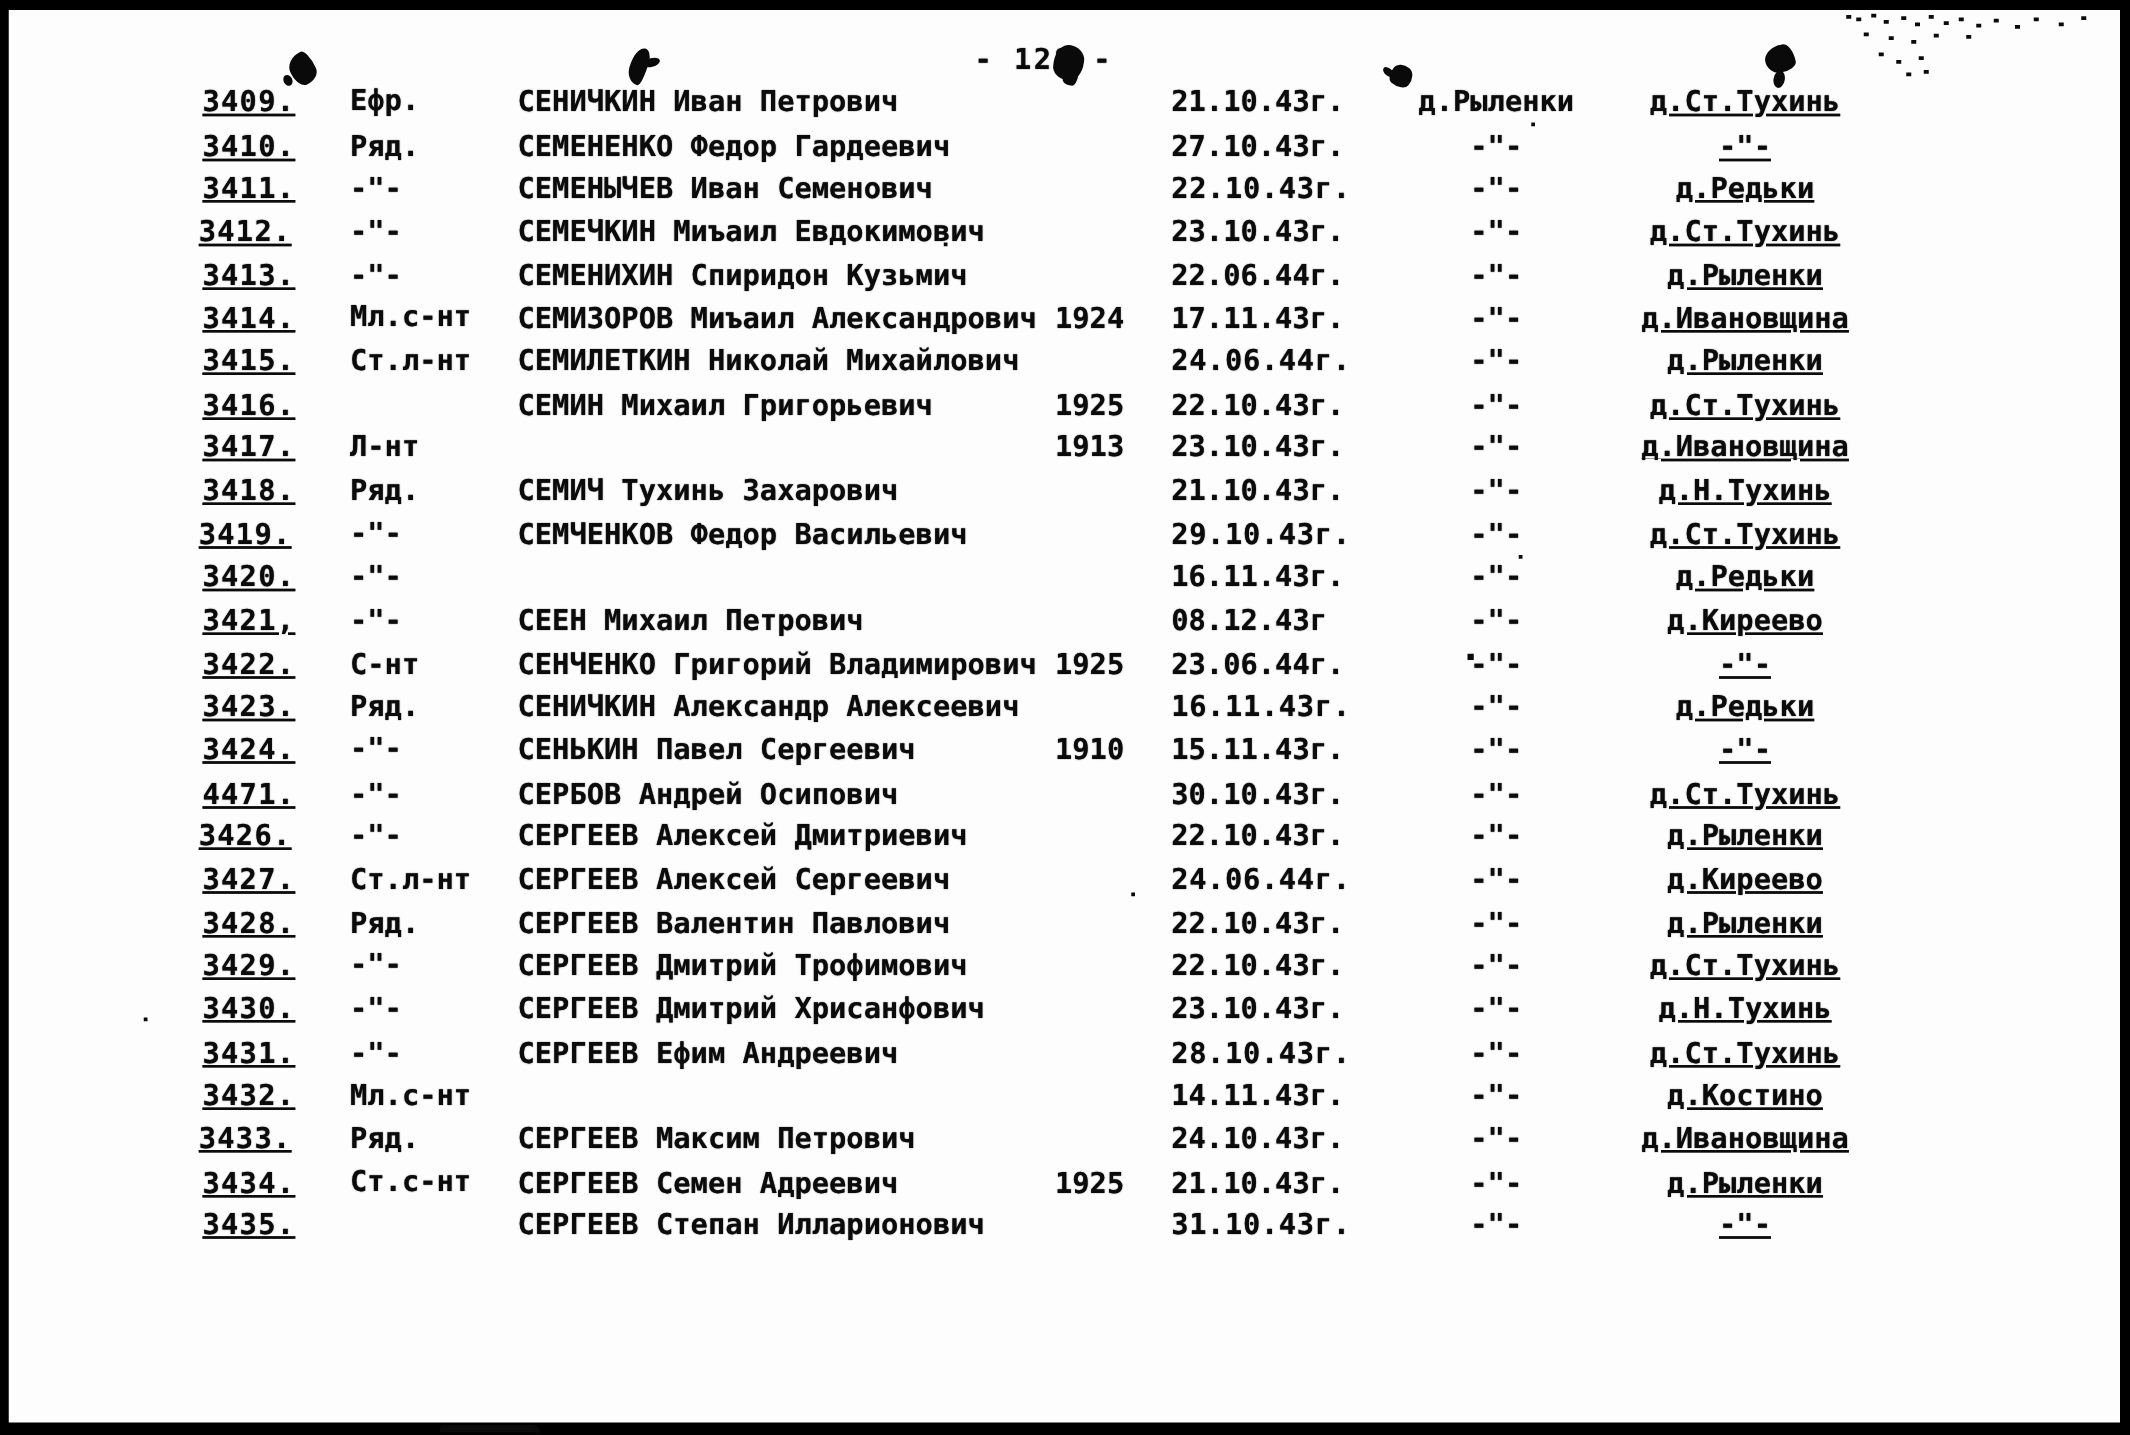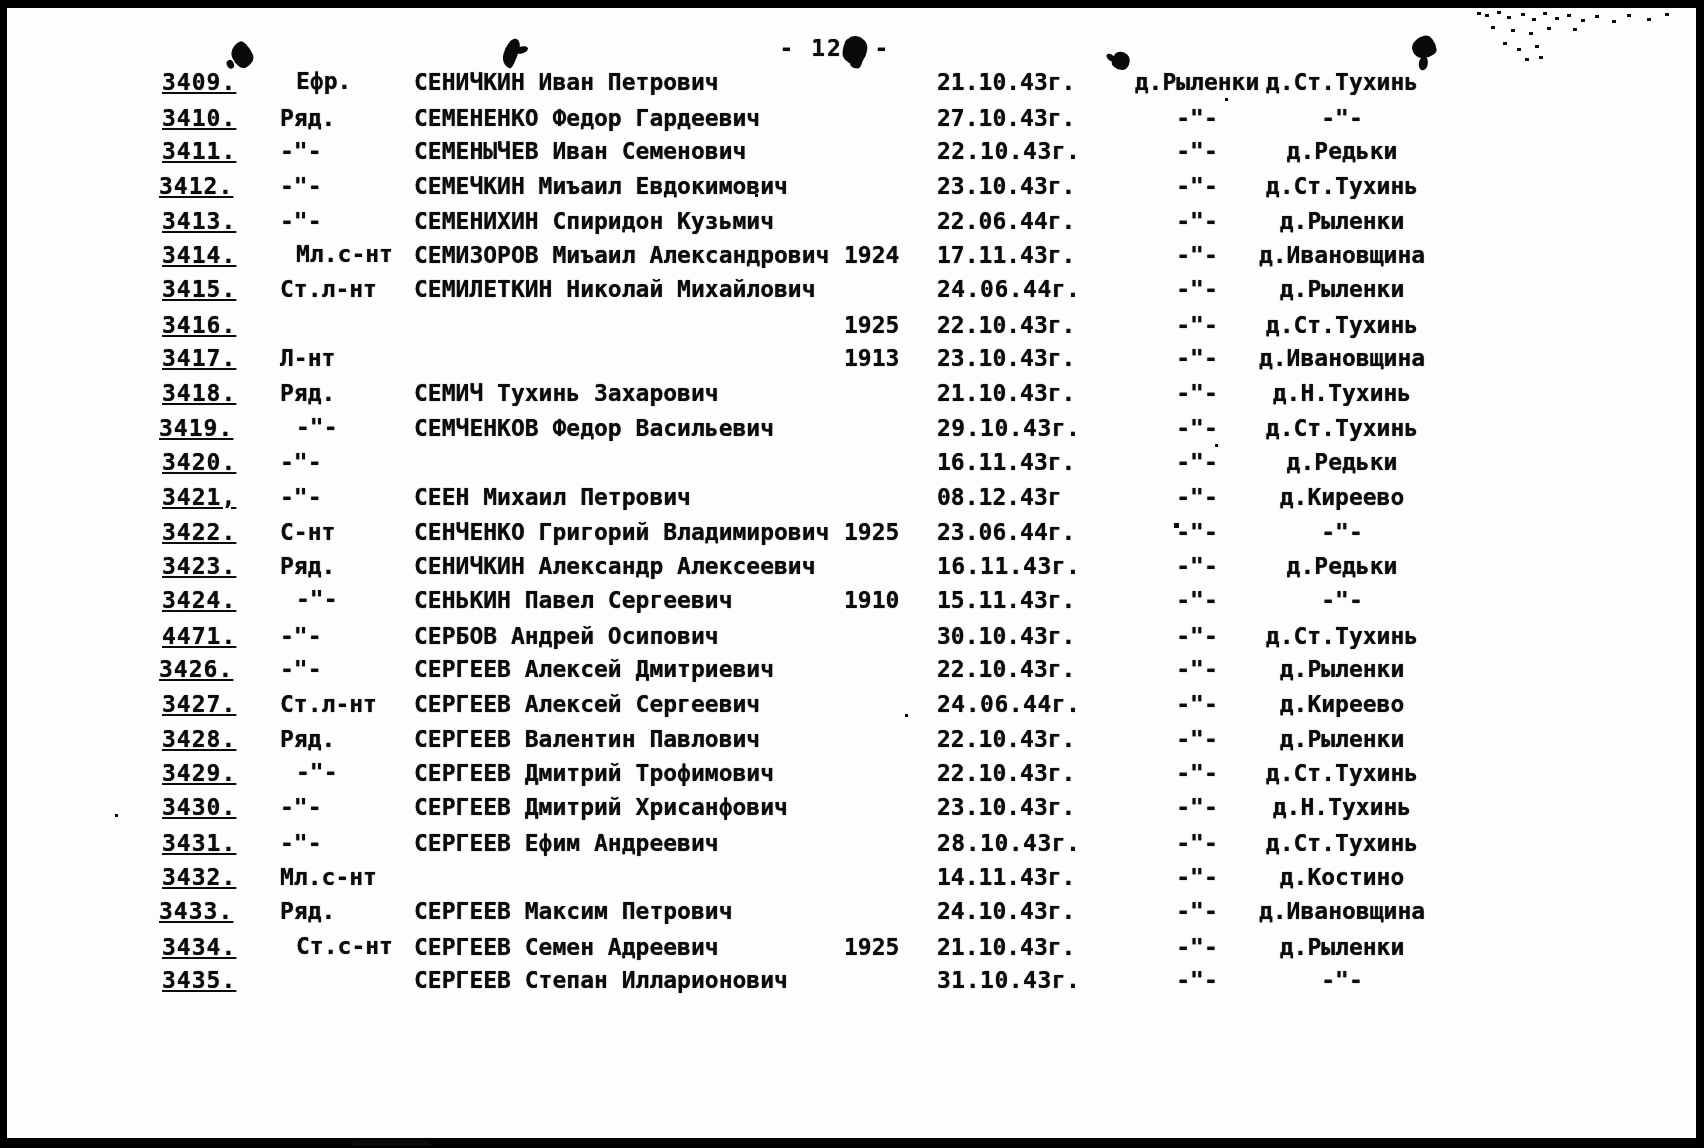--- a/index.html
+++ b/index.html
@@ -22,26 +22,26 @@
 
   .rows{ position:absolute;top:57px;left:0;right:0; }
   .row{ position:relative;height:34.55px; }
   .c{ position:absolute;line-height:34.55px;font-size:23px;white-space:nowrap; }
   .num   { left:155px; letter-spacing:1px;text-decoration:underline; }
   .rank  { left:273px; }
   .name  { left:407px; }
   .year  { left:837px; }
   .date  { left:930px; }
   .place1{ left:1092px;width:196px;text-align:center; }
-  .place2{ left:1232px;width:206px;text-align:center; }
+  .place2{ left:1286px;width:206px;text-align:center;text-decoration:underline; }
 
   
   .row:nth-child(3n+2){ transform:translateY(1px); }
   .row:nth-child(7n+4) .num{ transform:translateX(-3px); }
-  .row:nth-child(5n+1) .rank{ transform:translateY(-1px);margin-left:16px; }
+  .row:nth-child(5n+1) .rank{ transform:translateY(-1px); }
   .row:nth-child(4n+3) .date{ letter-spacing:.5px; }
 
   
   .blob{ position:absolute;background:#0a0a0a; }
   .blob-a{ left:225px;top:34px;width:20px;height:26px;
            border-radius:70% 30% 60% 40%/45% 65% 35% 55%; transform:rotate(-25deg); }
   .blob-a::after{ content:"";position:absolute;left:-8px;top:12px;width:7px;height:9px;
            background:#0a0a0a;border-radius:50%; }
   .blob-b{ left:497px;top:30px;width:14px;height:30px;
            border-radius:60% 40% 30% 70%/60% 30% 70% 40%; transform:rotate(15deg); }
@@ -149,20 +149,21 @@
     <span class="c name">СЕМИЛЕТКИН Николай Михайлович</span>
     <span class="c year"></span>
     <span class="c date">24.06.44г.</span>
     <span class="c place1">-"-</span>
     <span class="c place2">д.Рыленки</span>
   </div>
 
   <div class="row">
     <span class="c num">3416.</span>
     <span class="c rank"></span>
+    <span class="c name">СЕМИН Михаил Григорьевич</span>
     <span class="c year">1925</span>
     <span class="c date">22.10.43г.</span>
     <span class="c place1">-"-</span>
     <span class="c place2">д.Ст.Тухинь</span>
   </div>
 
   <div class="row">
     <span class="c num">3417.</span>
     <span class="c rank">Л-нт</span>
     <span class="c year">1913</span>

